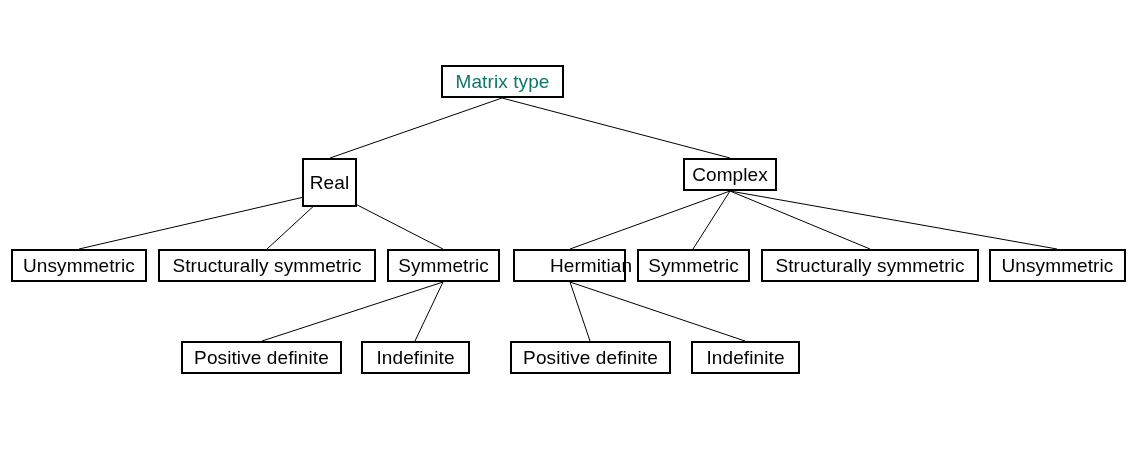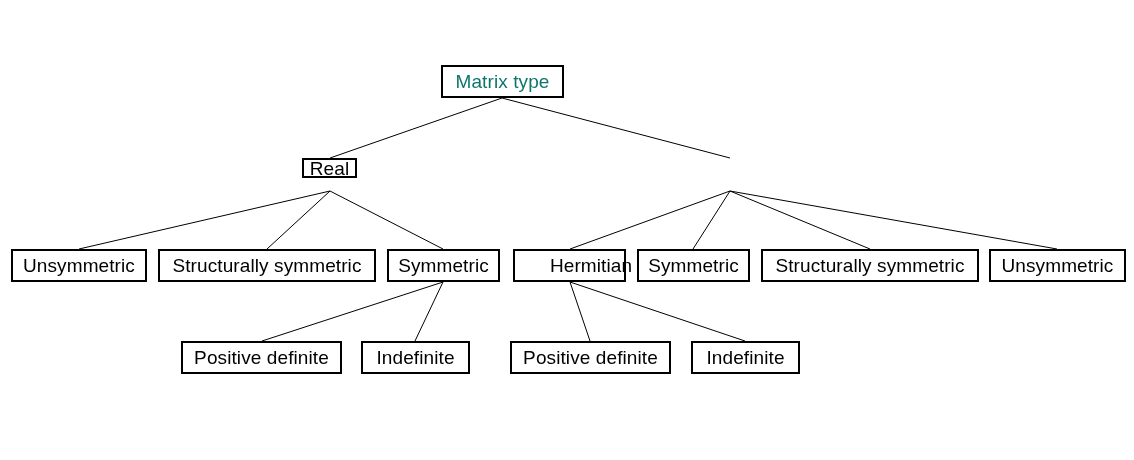--- a/index.html
+++ b/index.html
@@ -66,22 +66,25 @@
       <line x1="443" y1="282" x2="262" y2="341" stroke="#000000" stroke-width="1" shape-rendering="geometricPrecision"></line>
       <line x1="443" y1="282" x2="415" y2="341" stroke="#000000" stroke-width="1" shape-rendering="geometricPrecision"></line>
       <line x1="570" y1="282" x2="590" y2="341" stroke="#000000" stroke-width="1" shape-rendering="geometricPrecision"></line>
       <line x1="570" y1="282" x2="745" y2="341" stroke="#000000" stroke-width="1" shape-rendering="geometricPrecision"></line>
     </svg>
 
   <div class="node" style="left: 441px; top: 65px; width: 123px; height: 33px; border-width: 2px; border-color: rgb(0, 0, 0); background: rgb(255, 255, 255); color: #0f766e; font-size: 19px;">
     <span class="node-label">Matrix type</span>
   </div>
 
-  <div class="node" style="left: 302px; top: 158px; width: 55px; height: 20px; border-width: 2px; border-color: rgb(0, 0, 0); background: rgb(255, 255, 255); color: rgb(0, 0, 0); font-size: 19px;">
+  <div class="node" style="left: 302px; top: 158px; width: 55px; height: 49px; border-width: 2px; border-color: rgb(0, 0, 0); background: rgb(255, 255, 255); color: rgb(0, 0, 0); font-size: 19px;">
     <span class="node-label">Real</span>
+  </div>
+  <div class="node" style="left: 683px; top: 158px; width: 94px; height: 33px; border-width: 2px; border-color: rgb(0, 0, 0); background: rgb(255, 255, 255); color: rgb(0, 0, 0); font-size: 19px;">
+    <span class="node-label">Complex</span>
   </div>
 
   <div class="node" style="left: 11px; top: 249px; width: 136px; height: 33px; border-width: 2px; border-color: rgb(0, 0, 0); background: rgb(255, 255, 255); color: rgb(0, 0, 0); font-size: 19px;">
     <span class="node-label">Unsymmetric</span>
   </div>
   <div class="node" style="left: 158px; top: 249px; width: 218px; height: 33px; border-width: 2px; border-color: rgb(0, 0, 0); background: rgb(255, 255, 255); color: rgb(0, 0, 0); font-size: 19px;">
     <span class="node-label">Structurally symmetric</span>
   </div>
   <div class="node" style="left: 387px; top: 249px; width: 113px; height: 33px; border-width: 2px; border-color: rgb(0, 0, 0); background: rgb(255, 255, 255); color: rgb(0, 0, 0); font-size: 19px;">
     <span class="node-label">Symmetric</span>

